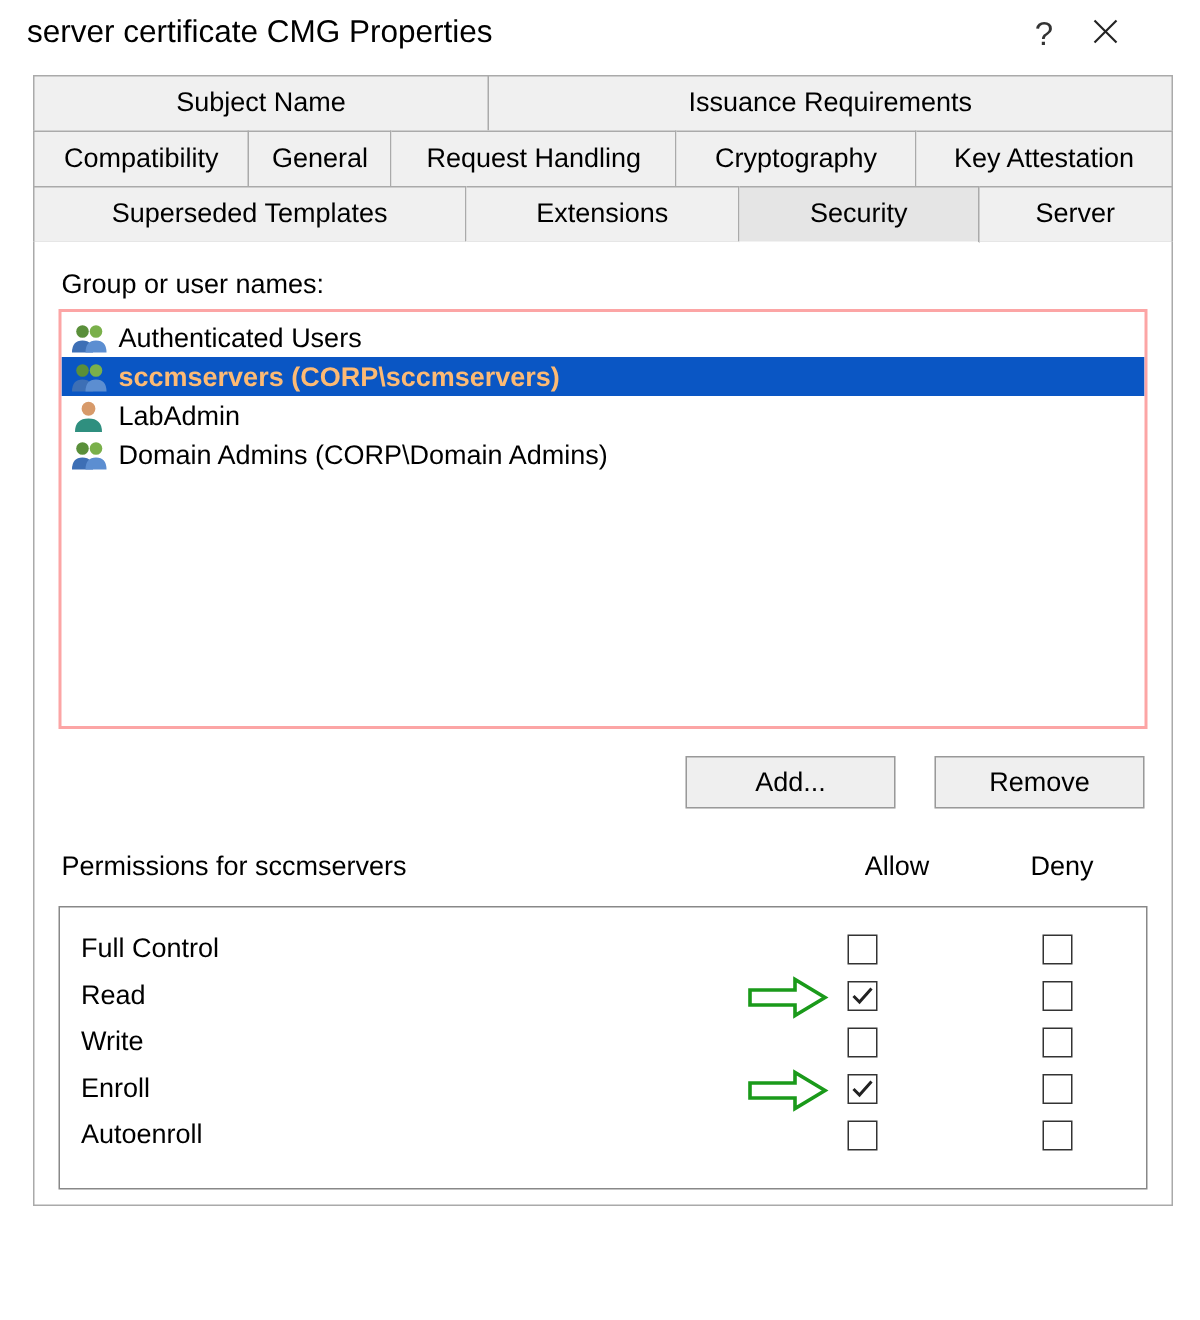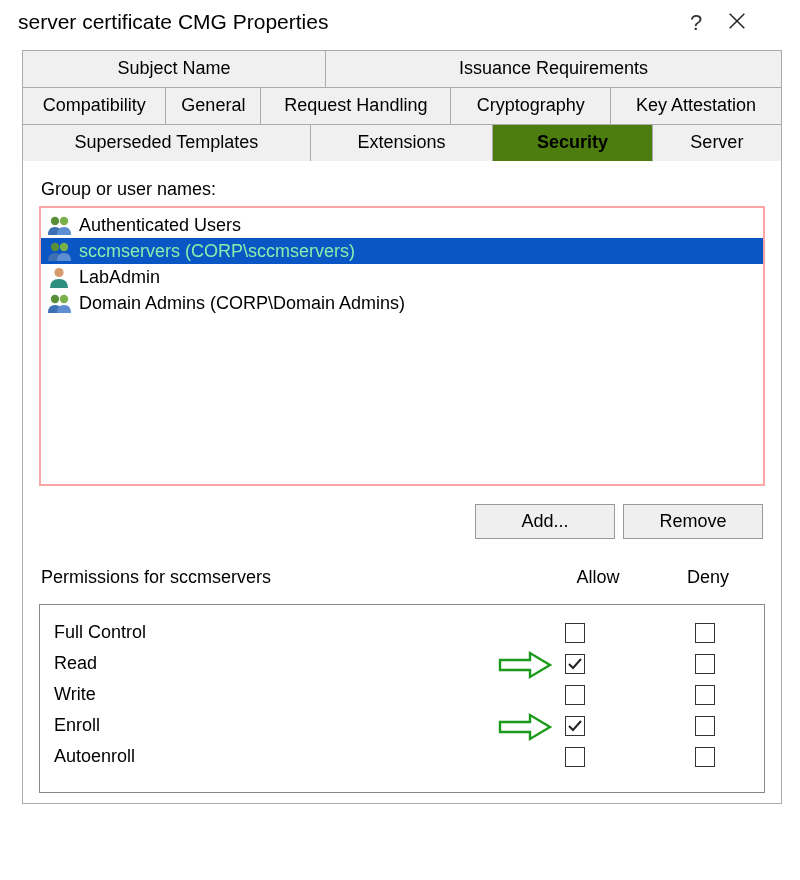--- a/index.html
+++ b/index.html
@@ -48,25 +48,24 @@
     font-size: 18px;
     text-align: center;
     padding: 7px 4px 8px 4px;
     cursor: default;
     white-space: nowrap;
     overflow: hidden;
   }
   .tabrow.top .tab { border-bottom: none; }
   .tabrow .tab + .tab { border-left: none; }
   .tab.active {
-    background: #4d7c0f;
+    background: #e5e5e5;
     border-bottom: 1px solid #fff;
     position: relative;
     z-index: 2;
-    font-weight: bold;
   }
 
   .page {
     border: 1px solid #aaa;
     border-top: none;
     padding: 18px 16px 10px 16px;
     background: #fff;
     position: relative;
     top: -1px;
   }
@@ -89,27 +88,28 @@
     font-size: 18px;
   }
   .namelist .row .icon {
     width: 26px;
     height: 22px;
     margin-right: 6px;
     flex-shrink: 0;
   }
   .namelist .row.sel {
     background: #0a56c4;
-    color: #86efac;
+    color: #fdba74;
+    font-weight: bold;
   }
 
   .btnrow {
     display: flex;
     justify-content: flex-end;
-    gap: 8px;
+    gap: 26px;
     margin: 18px 2px 0 0;
   }
   .btn {
     min-width: 140px;
     padding: 6px 18px;
     background: #efefef;
     border: 1px solid #999;
     font-size: 18px;
     text-align: center;
     cursor: default;

